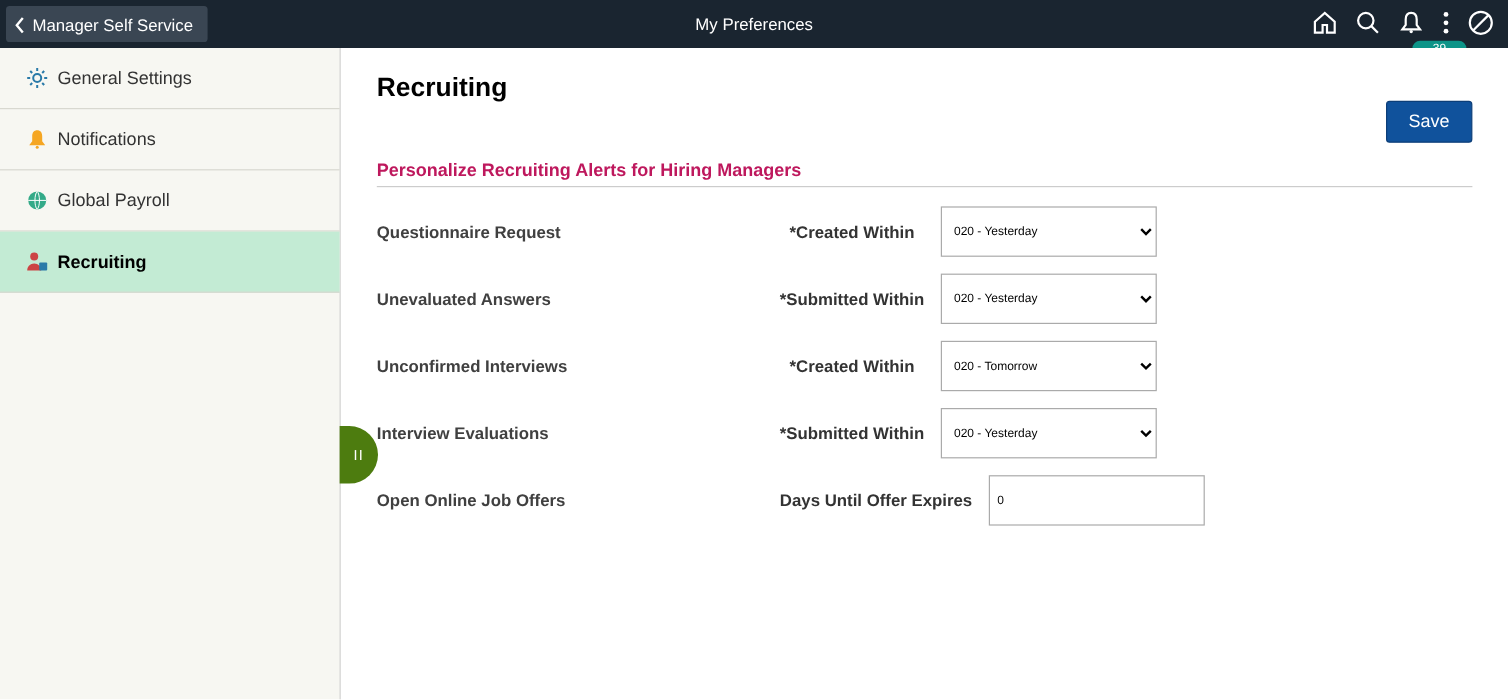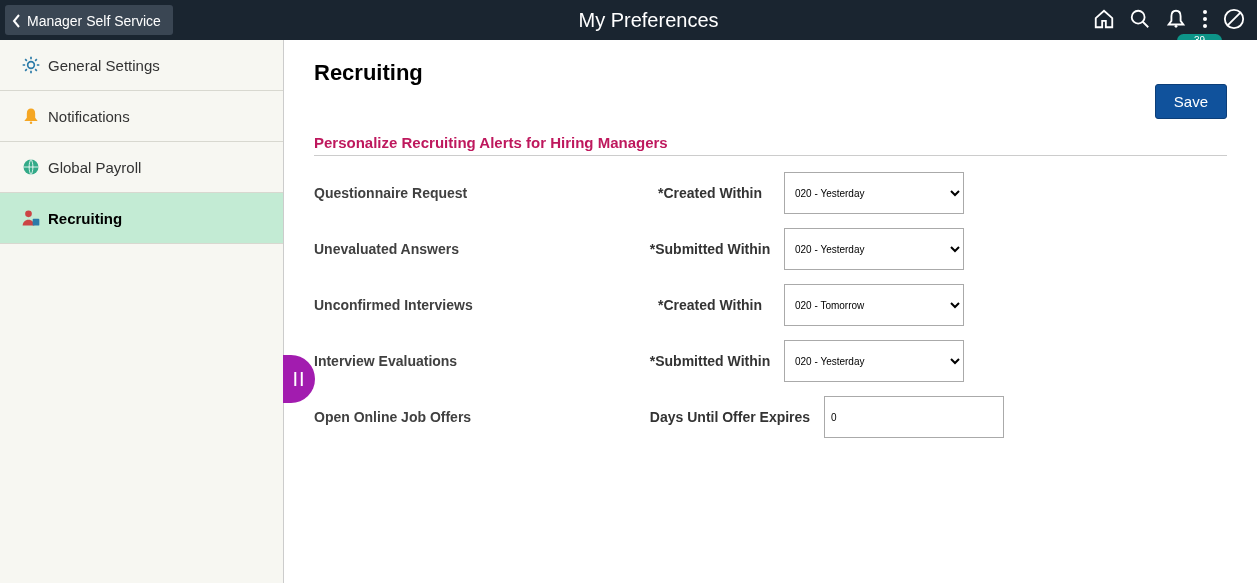--- a/index.html
+++ b/index.html
@@ -24,23 +24,22 @@
       border-radius: 3px;
       cursor: pointer;
       font-size: 14px;
     }
     .back-btn svg { margin-right: 4px; }
     
     .header-title {
       position: absolute;
       left: 50%;
       transform: translateX(-50%);
-      font-size: 20px;
+      font-size: 14px;
       font-weight: 400;
-      margin-left: 20px;
     }
     
     .header-icons {
       margin-left: auto;
       display: flex;
       align-items: center;
       gap: 14px;
       padding-right: 12px;
     }
     .header-icons > * { cursor: pointer; position: relative; }
@@ -160,28 +159,28 @@
       font-size: 10px;
       background: #fff;
     }
     
     .collapse-handle {
       position: absolute;
       left: -1px;
       top: 315px;
       width: 32px;
       height: 48px;
-      background: #a21caf;
+      background: #4d7c0f;
       border-radius: 0 28px 28px 0;
       display: flex;
       align-items: center;
       justify-content: center;
       cursor: pointer;
       color: #fff;
-      font-size: 20px;
+      font-size: 12px;
       letter-spacing: 1px;
     }
   </style>
 </head>
 <body>
 
 <div class="header">
   <div class="back-btn">
     <svg width="12" height="16" viewBox="0 0 12 16">
         <path d="M8 2 L3 8 L8 14" stroke="#fff" stroke-width="2" fill="none"></path>

